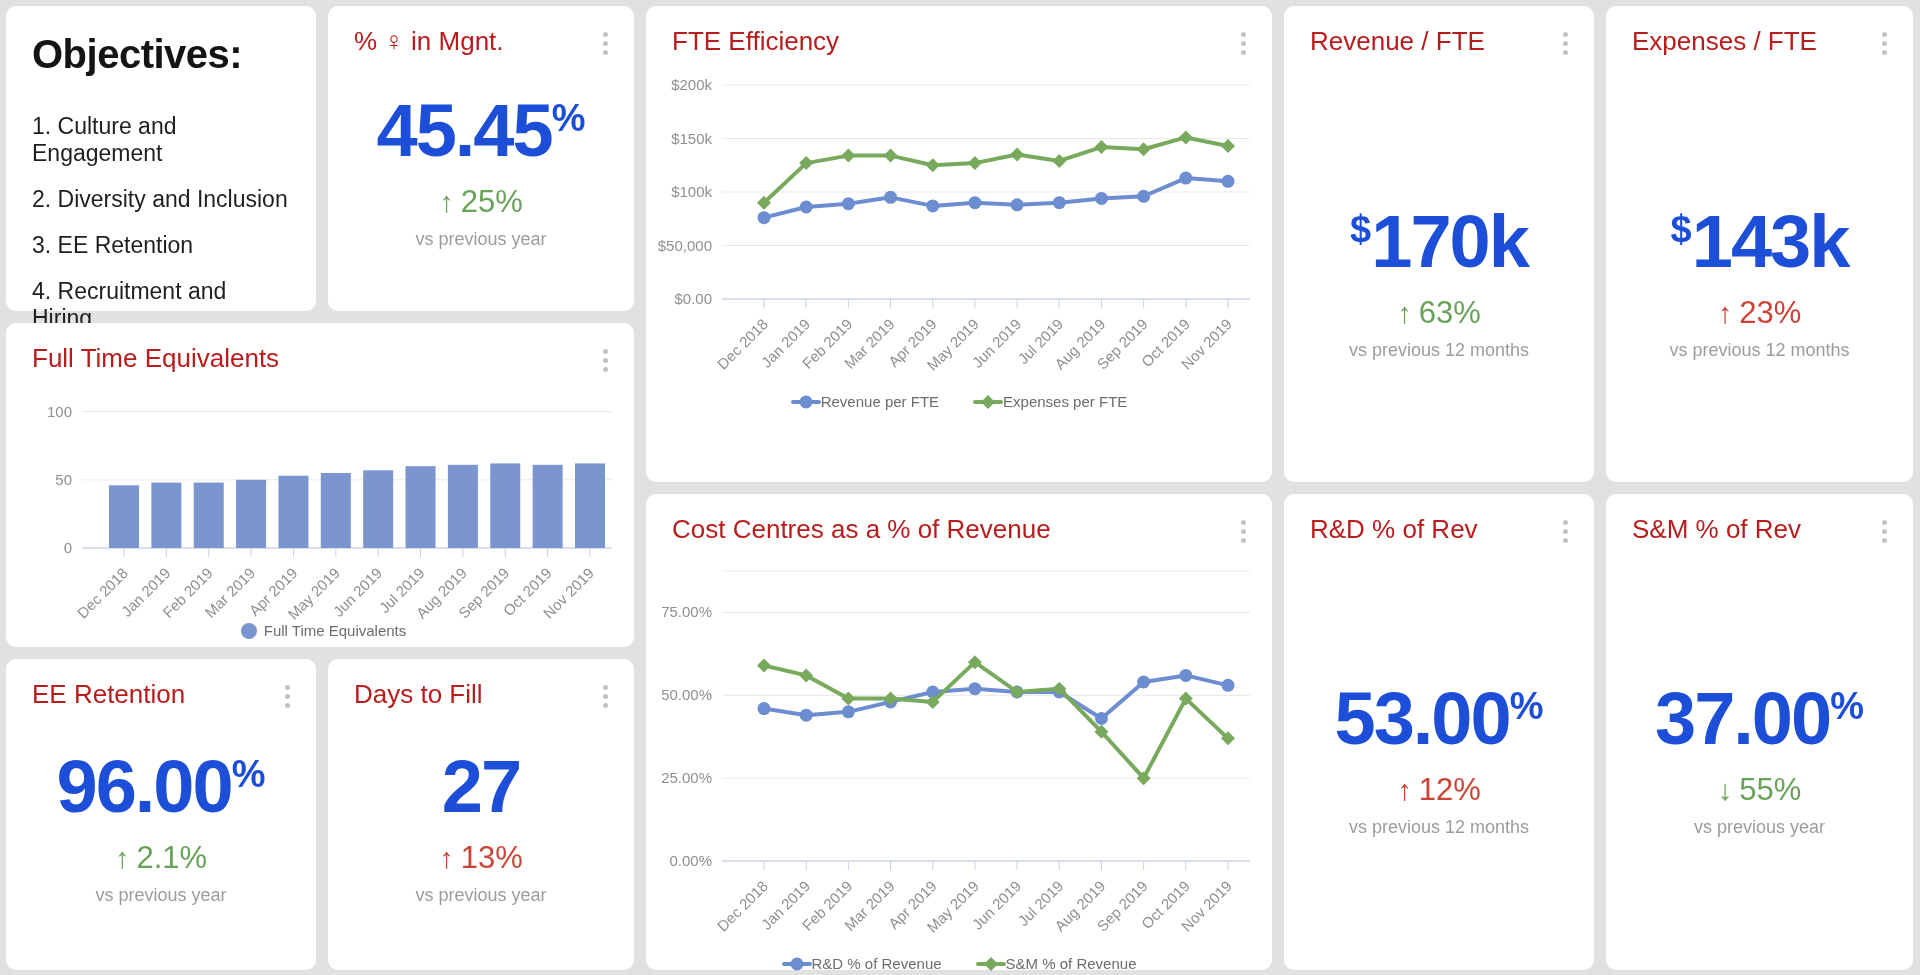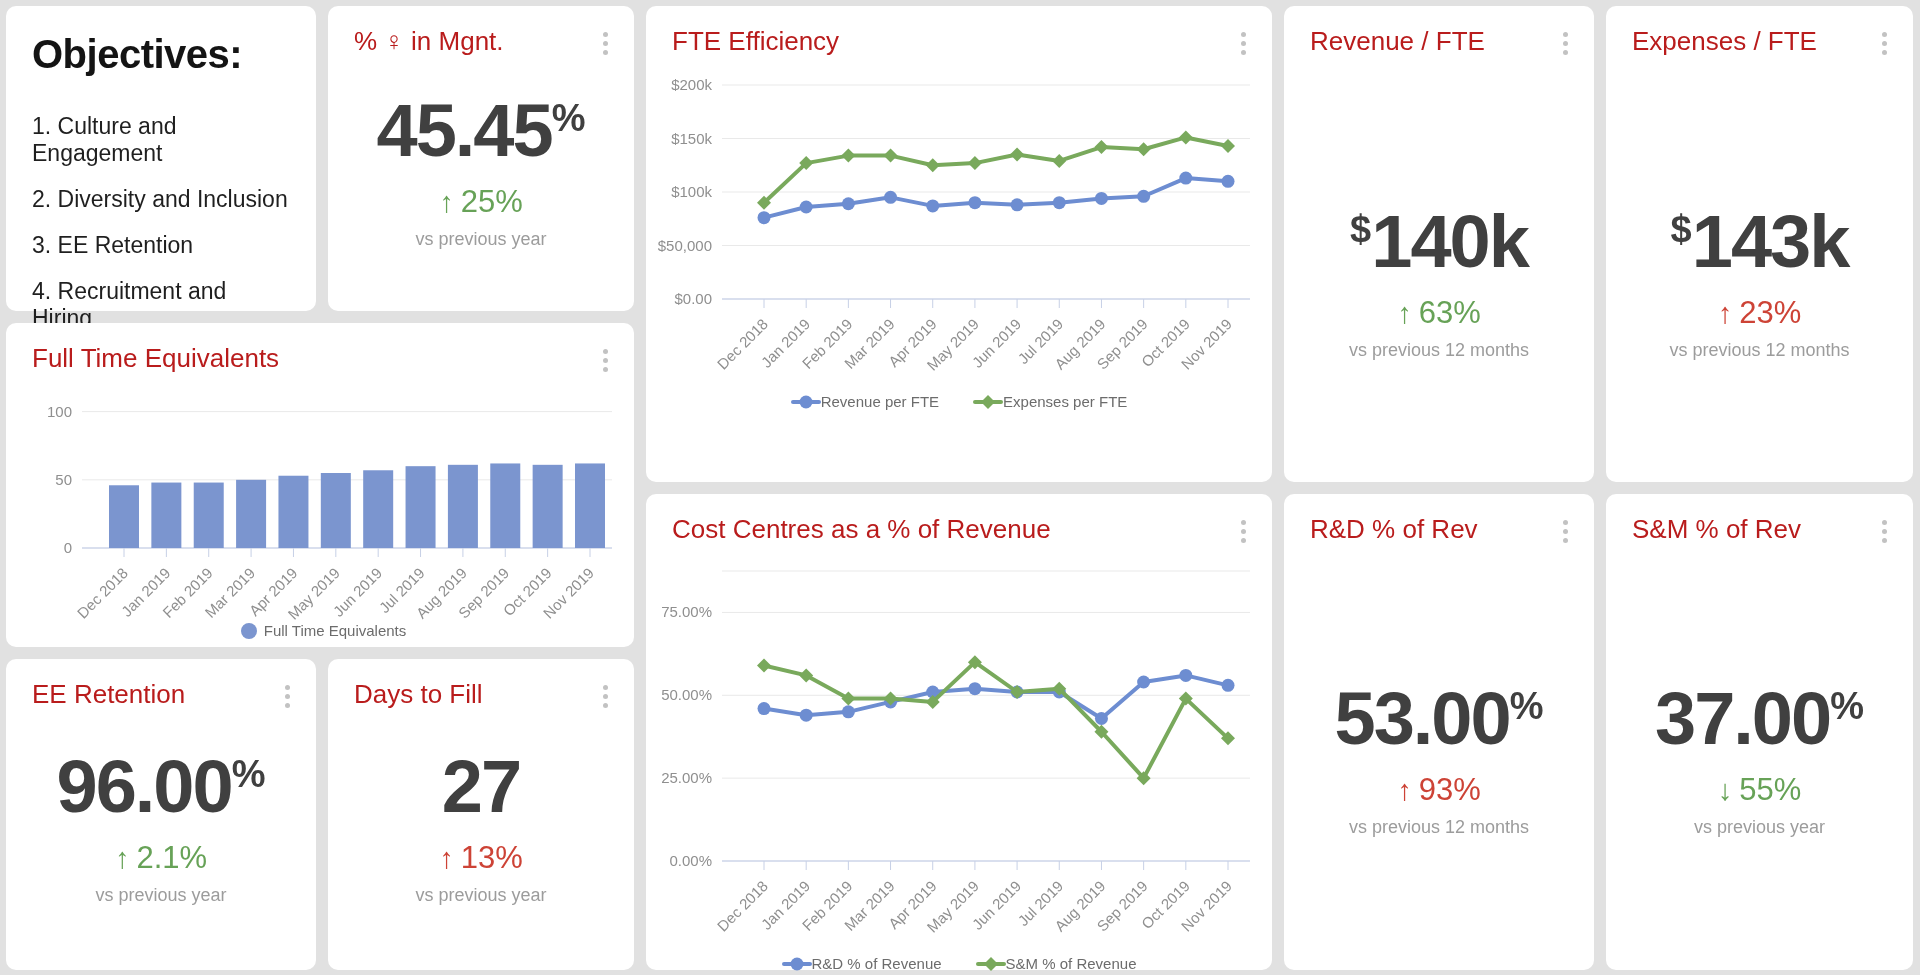--- a/index.html
+++ b/index.html
@@ -7,21 +7,21 @@
   .card{position:absolute;background:#ffffff;border-radius:10px;box-sizing:border-box;}
   .card-head{display:flex;justify-content:space-between;align-items:flex-start;padding:20px 18px 0 26px;}
   .card-title{font-size:26px;color:#b91c1c;line-height:1.2;}
   .kebab{display:flex;flex-direction:column;gap:4px;padding:6px 8px;cursor:pointer;}
   .kebab i{width:5px;height:5px;border-radius:50%;background:#c2c2c2;display:block;}
   
   .kpi-body{position:absolute;left:0;right:0;top:0;bottom:0;display:flex;flex-direction:column;align-items:center;justify-content:center;text-align:center;}
   .pt-tall{padding-top:78px;}
   .pt-mid{padding-top:56px;}
   .pt-short{padding-top:26px;}
-  .kpi-value{display:flex;align-items:flex-start;line-height:1;color:#404040;font-weight:700;letter-spacing:-2px;}
+  .kpi-value{display:flex;align-items:flex-start;line-height:1;color:#1d4ed8;font-weight:700;letter-spacing:-2px;}
   .kpi-value .num{font-size:74px;}
   .kpi-value .sup{font-size:38px;margin-top:5px;letter-spacing:0;}
   .kpi-delta{margin-top:16px;font-size:31px;display:flex;align-items:baseline;gap:7px;}
   .kpi-delta .arrow{font-size:29px;}
   .positive{color:#67a257;}
   .negative{color:#cd4336;}
   .kpi-caption{margin-top:9px;font-size:18px;color:#9c9c9c;}
   
   .obj-body{padding:26px 26px 0 26px;}
   .obj-title{font-size:40px;font-weight:700;color:#141414;letter-spacing:-0.5px;}
@@ -168,21 +168,21 @@
       <div class="card-title">Revenue / FTE</div>
       <div class="kebab">
           <i></i>
           <i></i>
           <i></i>
         </div>
     </div>
     <div class="kpi-body pt-tall">
       <div class="kpi-value">
           <span class="sup">$</span>
-          <span class="num">140k</span>
+          <span class="num">170k</span>
         </div>
       <div class="kpi-delta positive">
           <span class="arrow">↑</span>
           <span>63%</span>
         </div>
       <div class="kpi-caption">vs previous 12 months</div>
     </div>
   </div>
 
   <div class="card" style="left:1606px;top:6px;width:307px;height:476px;">
@@ -367,21 +367,21 @@
           <i></i>
         </div>
     </div>
     <div class="kpi-body pt-mid">
       <div class="kpi-value">
           <span class="num">53.00</span>
           <span class="sup">%</span>
         </div>
       <div class="kpi-delta negative">
           <span class="arrow">↑</span>
-          <span>93%</span>
+          <span>12%</span>
         </div>
       <div class="kpi-caption">vs previous 12 months</div>
     </div>
   </div>
 
   <div class="card" style="left:1606px;top:494px;width:307px;height:476px;">
     <div class="card-head">
       <div class="card-title">S&amp;M % of Rev</div>
       <div class="kebab">
           <i></i>

